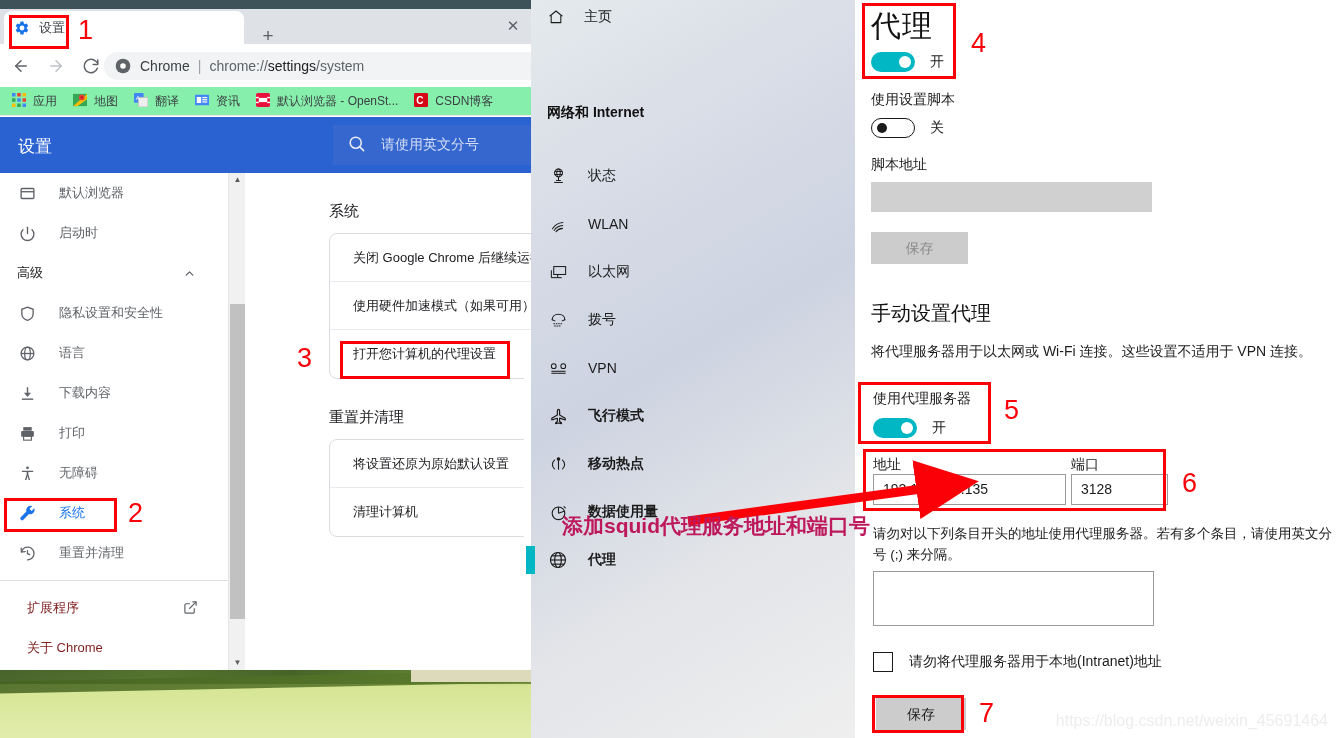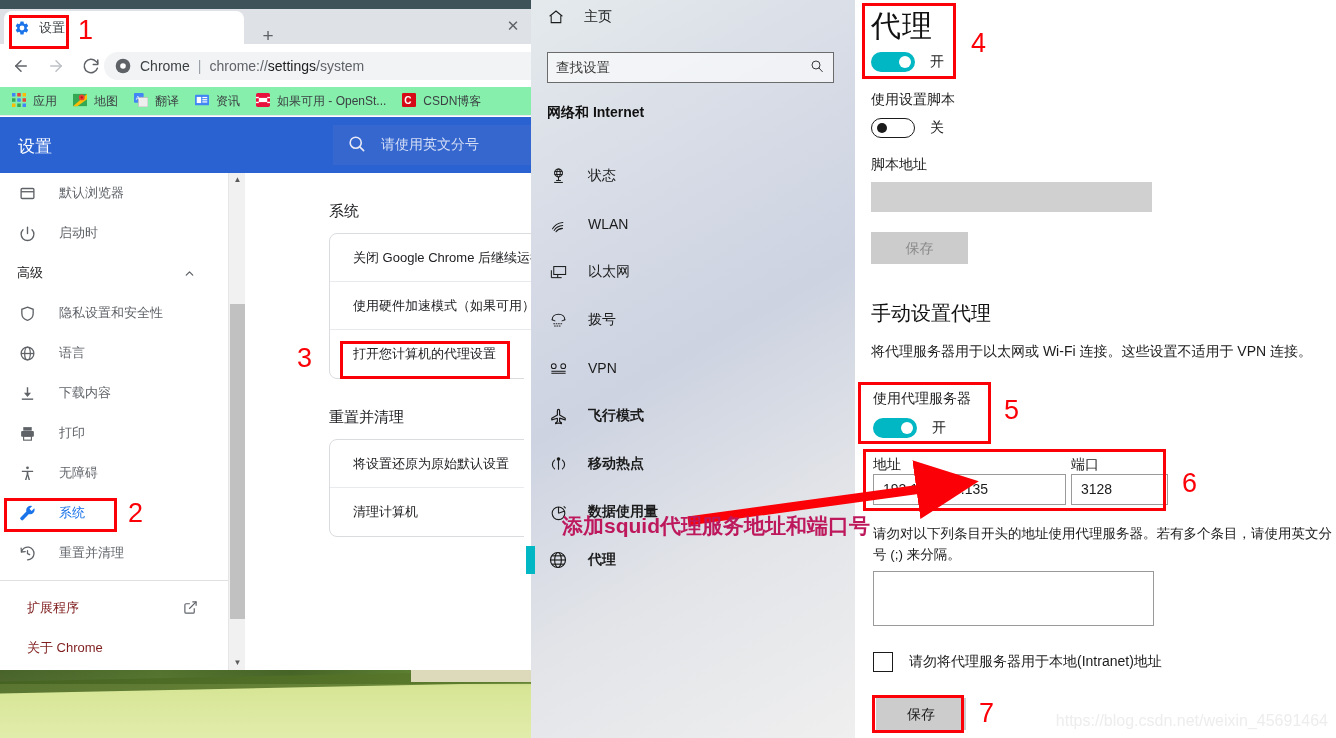--- a/index.html
+++ b/index.html
@@ -370,21 +370,21 @@
         <span class="bm-ic">
           <svg width="14" height="14" viewBox="0 0 16 16">
               <rect x="0" y="0" width="16" height="16" rx="2" fill="#e8103c"></rect>
               <rect x="3.2" y="5.6" width="9.6" height="4.8" fill="#ffffff"></rect>
               <rect x="0" y="4.4" width="3.2" height="1.6" fill="#ffffff"></rect>
               <rect x="12.8" y="4.4" width="3.2" height="1.6" fill="#ffffff"></rect>
               <rect x="0" y="10" width="3.2" height="1.6" fill="#ffffff"></rect>
               <rect x="12.8" y="10" width="3.2" height="1.6" fill="#ffffff"></rect>
             </svg>
         </span>
-        <span class="bm-lb">如果可用 - OpenSt...</span>
+        <span class="bm-lb">默认浏览器 - OpenSt...</span>
       </div>
       <div class="bm">
         <span class="bm-ic">
           <svg width="14" height="14" viewBox="0 0 16 16">
               <rect x="0" y="0" width="16" height="16" rx="1.5" fill="#d60a17"></rect>
               <text x="2.6" y="12.4" font-size="11.5" font-weight="bold" fill="#ffffff" font-family="Liberation Sans,sans-serif">C</text>
             </svg>
         </span>
         <span class="bm-lb">CSDN博客</span>
       </div>
@@ -550,29 +550,20 @@
     <div class="wn-home">
       <span class="hi">
         <svg width="18" height="18" viewBox="0 0 24 24" fill="none" stroke="#1b1b1b" stroke-width="1.4">
             <path d="M3.5 11L12 4l8.5 7"></path>
             <path d="M5.6 10v9.5h12.8V10"></path>
           </svg>
       </span>
       <span>主页</span>
     </div>
 
-    <div class="wn-search">
-      <span class="ph">查找设置</span>
-      <span>
-        <svg width="16" height="16" viewBox="0 0 24 24" fill="none" stroke="#3a3a3a" stroke-width="1.5">
-            <circle cx="10.5" cy="10.5" r="6"></circle>
-            <line x1="14.8" y1="14.8" x2="20" y2="20.5" stroke-linecap="round"></line>
-          </svg>
-      </span>
-    </div>
 
     <div class="wn-cat">网络和 Internet</div>
 
     <div class="wn-list">
       <div class="wn-item">
         <span class="wi-ic">
           <svg width="19" height="19" viewBox="0 0 24 24" fill="none" stroke="#1b1b1b" stroke-width="1.3">
               <circle cx="12" cy="7.5" r="5"></circle>
               <line x1="7.2" y1="5.6" x2="16.8" y2="5.6"></line>
               <line x1="7.2" y1="9.5" x2="16.8" y2="9.5"></line>

